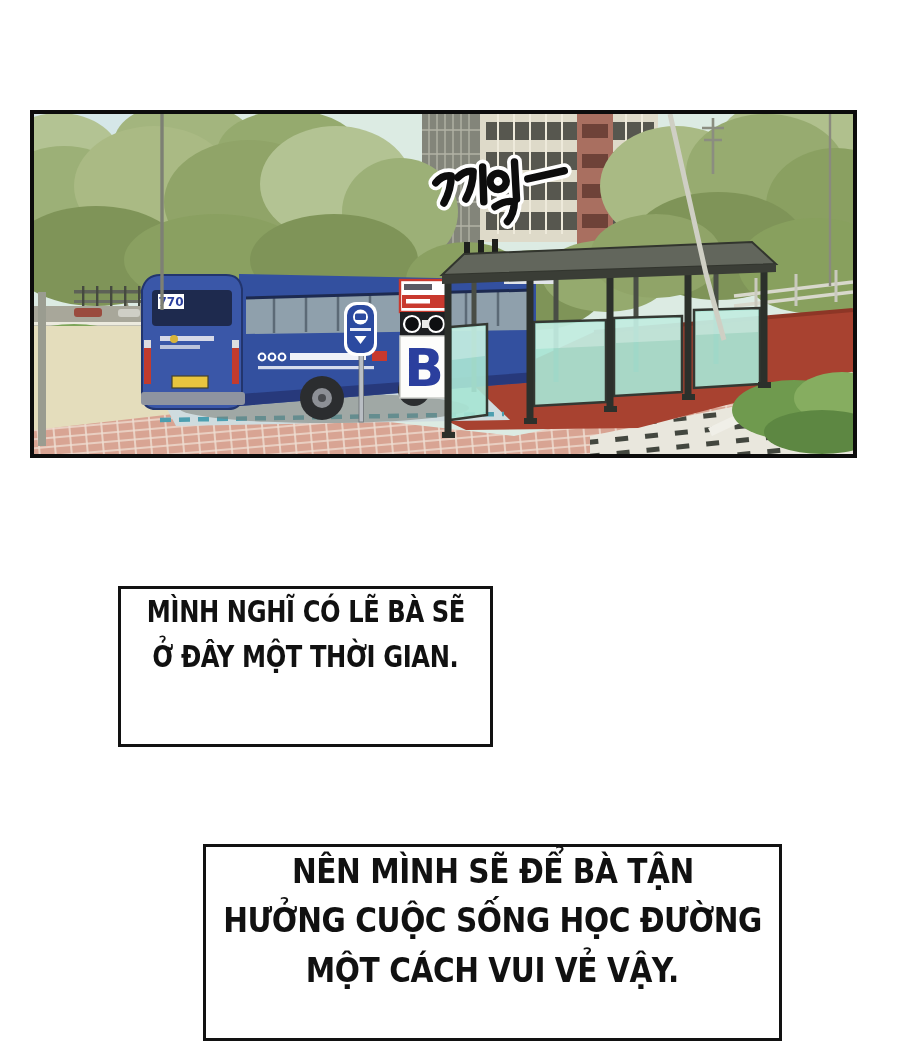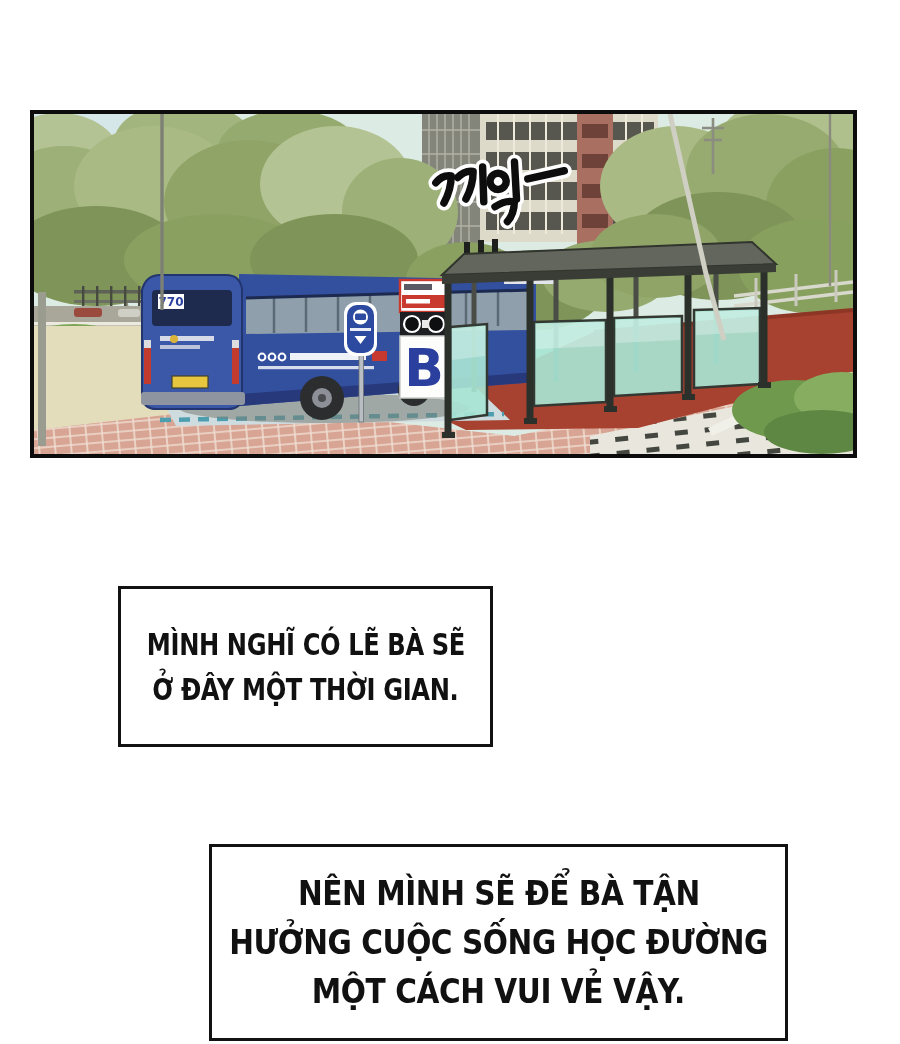--- a/index.html
+++ b/index.html
@@ -4,23 +4,23 @@
 <style>
   html,body{margin:0;padding:0;background:#ffffff;}
   .page{position:relative;width:900px;height:1044px;background:#ffffff;overflow:hidden;
         font-family:"DejaVu Sans","Liberation Sans",sans-serif;}
   .panel{position:absolute;left:30px;top:110px;width:819px;height:340px;
          border:4px solid #0c0c0c;background:#dcebe3;overflow:hidden;}
   .panel svg{display:block;width:819px;height:340px;}
   .sfx-data{position:absolute;left:396px;top:55px;font-size:48px;font-weight:bold;opacity:0;pointer-events:none;}
   .sr{position:absolute;width:1px;height:1px;overflow:hidden;opacity:0;pointer-events:none;}
   .caption{position:absolute;background:#ffffff;border:3px solid #121212;
-           display:flex;flex-direction:column;justify-content:center;align-items:center;}
+           display:flex;flex-direction:column;align-items:center;}
   .cap1{left:118px;top:586px;width:369px;height:155px;}
-  .cap2{left:209px;top:844px;width:573px;height:191px;}
+  .cap2{left:203px;top:844px;width:573px;height:191px;}
   .cap-line{display:block;font-weight:bold;color:#111;white-space:nowrap;
             transform-origin:50% 50%;line-height:1.45;letter-spacing:-0.5px;}
   .cap1 .cap-line{font-size:31px;transform:scaleX(.78);}
   .cap2 .cap-line{font-size:34px;transform:scaleX(.87);}
 </style>
 </head>
 <body>
 
 <div class="page">
 

